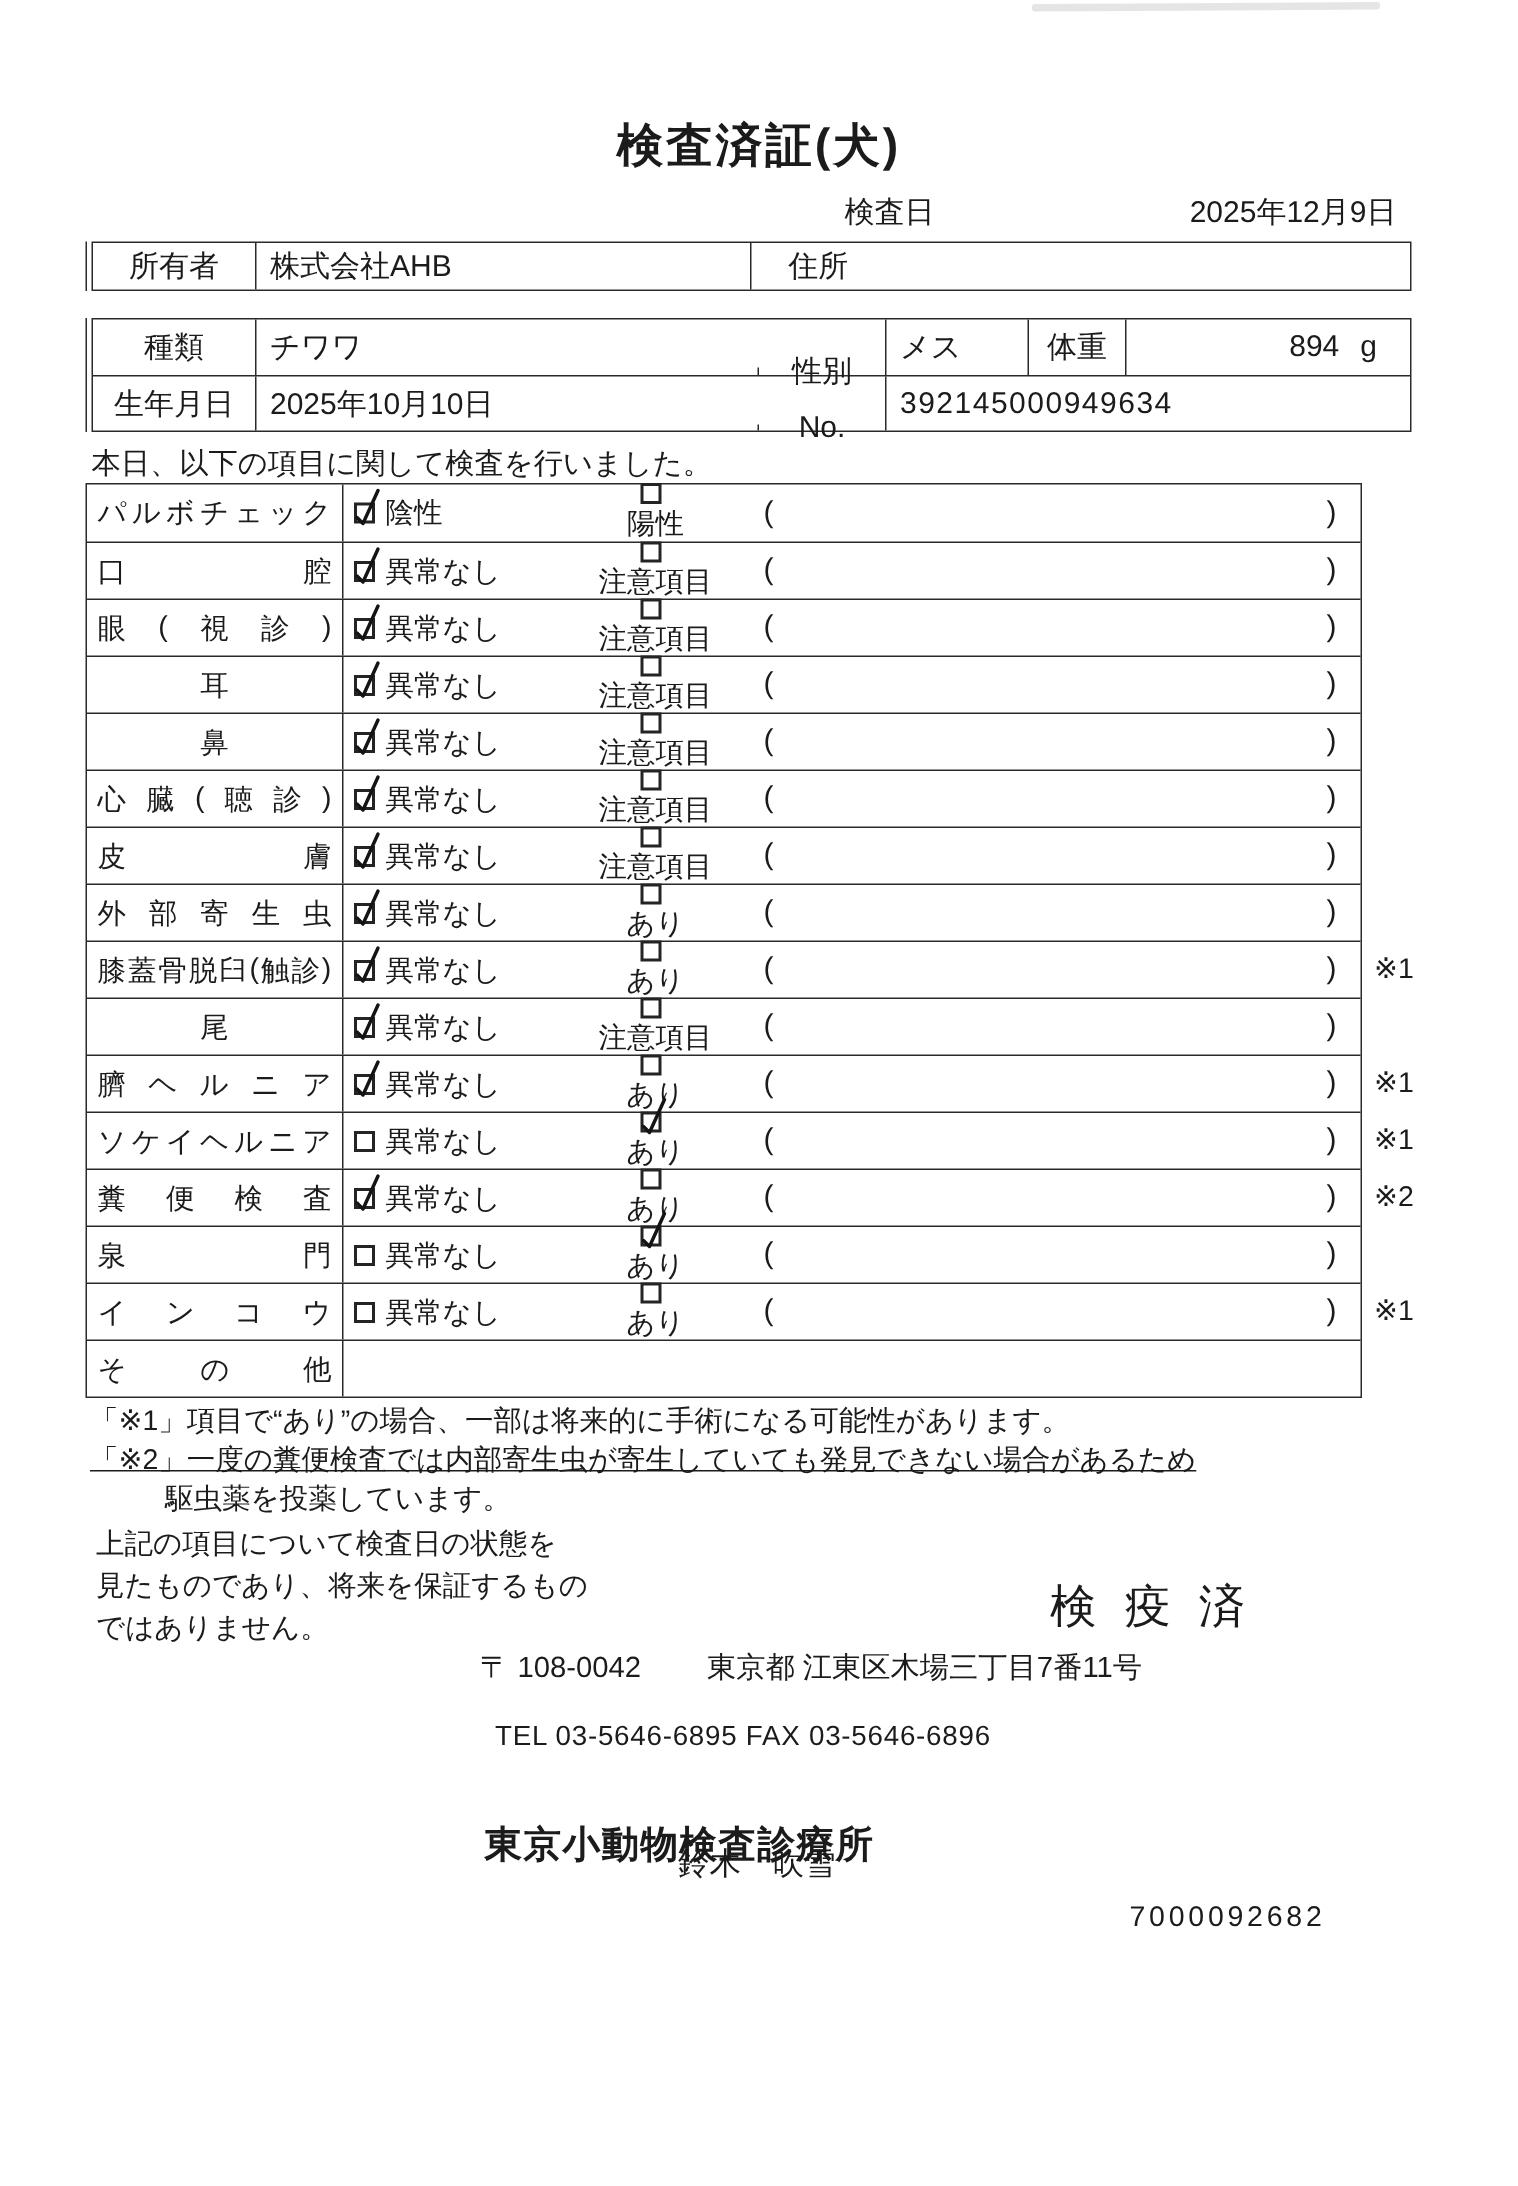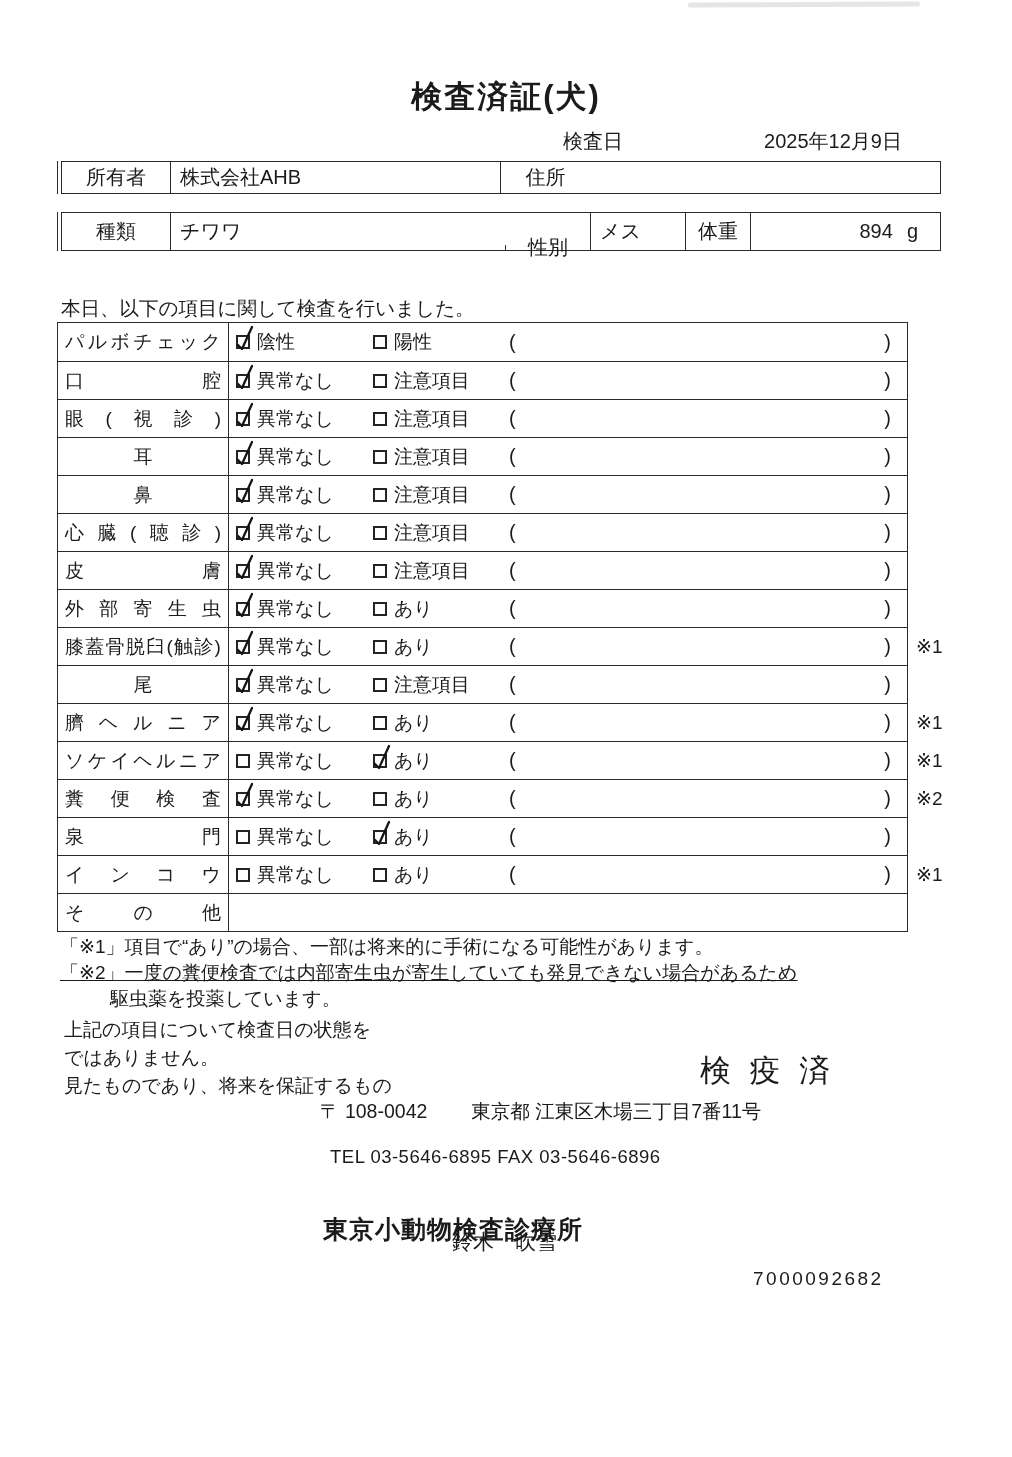--- a/index.html
+++ b/index.html
@@ -9,21 +9,21 @@
     font-family:"Liberation Sans","DejaVu Sans",sans-serif;
     color:#1b1b1b;
   }
   .abs { position:absolute; }
 
   .artifact { top:2px; left:688px; width:232px; height:5px; background:#cfcfcf; opacity:.55; transform:skewY(-.3deg); border-radius:2px; }
 
   .title { top:76px; left:0; width:1012px; text-align:center; font-size:31px; font-weight:600; letter-spacing:2px; }
 
   .exam-date-label { top:128px; left:563px; font-size:20px; }
-  .exam-date-value { top:128px; left:735px; width:196px; text-align:center; font-size:20px; }
+  .exam-date-value { top:128px; left:735px; width:196px; text-align:right; font-size:20px; }
 
   
   .dblwrap { border-left:1px solid #2a2a2a; padding-left:3px; }
   .formtable { border:1px solid #2a2a2a; width:100%; }
   .frow { display:flex; align-items:stretch; }
   .frow + .frow { border-top:1px solid #2a2a2a; }
   .fcell { display:flex; align-items:center; font-size:20px; }
   .fcell + .fcell { border-left:1px solid #2a2a2a; }
   .fcell.lab { justify-content:center; }
   .fcell.val { padding-left:9px; }
@@ -44,21 +44,21 @@
   .insp-row { position:relative; display:flex; align-items:stretch; height:38px; }
   .insp-row + .insp-row { border-top:1px solid #2a2a2a; }
   .insp-label {
     width:171px; border-right:1px solid #2a2a2a;
     display:flex; justify-content:space-between; align-items:center;
     padding:0 7px; font-size:19px;
   }
   .insp-label.center { justify-content:center; }
   .insp-body { flex:1; display:flex; align-items:center; }
   .insp-opt { width:137px; display:flex; align-items:center; padding-left:7px; }
-  .insp-opt.second { width:135px; }
+  .insp-opt.second { width:135px;flex-direction:column; }
   .checkbox { position:relative; width:14px; height:14px; border:2px solid #242424; margin-right:7px; flex:0 0 auto; }
   .checkbox svg { position:absolute; left:-3px; top:-13px; overflow:visible; }
   .opt-label { font-size:19px; }
   .paren { font-size:20px; }
   .paren.open { margin-left:8px; }
   .paren.close { margin-left:auto; margin-right:16px; }
   .insp-mark { position:absolute; left:858px; top:7px; font-size:19px; white-space:nowrap; }
 
   .note { font-size:19px; }
   .note0 { top:934px; left:60px; }
@@ -101,20 +101,26 @@
       <div class="fcell lab w108">種類</div>
       <div class="fcell val w335">チワワ</div>
       <div class="fcell lab w85">性別</div>
       <div class="fcell val w95">メス</div>
       <div class="fcell lab w65">体重</div>
       <div class="fcell grow weight-cell">
         <span>894</span>
         <span>g</span>
       </div>
     </div>
+    <div class="frow">
+      <div class="fcell lab w108">生年月日</div>
+      <div class="fcell val w335">2025年10月10日</div>
+      <div class="fcell lab w85">No.</div>
+      <div class="fcell val grow no-val">392145000949634</div>
+    </div>
   </div>
 </div>
 
 <div class="abs intro">本日、以下の項目に関して検査を行いました。</div>
 
 <div class="insp">
     <div class="insp-row">
       <div class="insp-label">
         <span>パ</span>
         <span>ル</span>
@@ -485,22 +491,22 @@
       <div class="insp-body"></div>
     </div>
   </div>
 
 <div class="abs note note0">「※1」項目で“あり”の場合、一部は将来的に手術になる可能性があります。</div>
 <div class="abs note note1">「※2」一度の糞便検査では内部寄生虫が寄生していても発見できない場合があるため</div>
 <div class="abs note note2">駆虫薬を投薬しています。</div>
 
 <div class="abs disclaimer">
   <div>上記の項目について検査日の状態を</div>
+  <div>見たものであり、将来を保証するもの</div>
   <div>ではありません。</div>
-  <div>見たものであり、将来を保証するもの</div>
 </div>
 
 <div class="abs stamp">検 疫 済</div>
 
 <div class="abs postal-line">
   <span>〒 108-0042</span>
   <span>東京都 江東区木場三丁目7番11号</span>
 </div>
 <div class="abs tel-line">TEL 03-5646-6895  FAX 03-5646-6896</div>
 <div class="abs clinic">東京小動物検査診療所</div>

